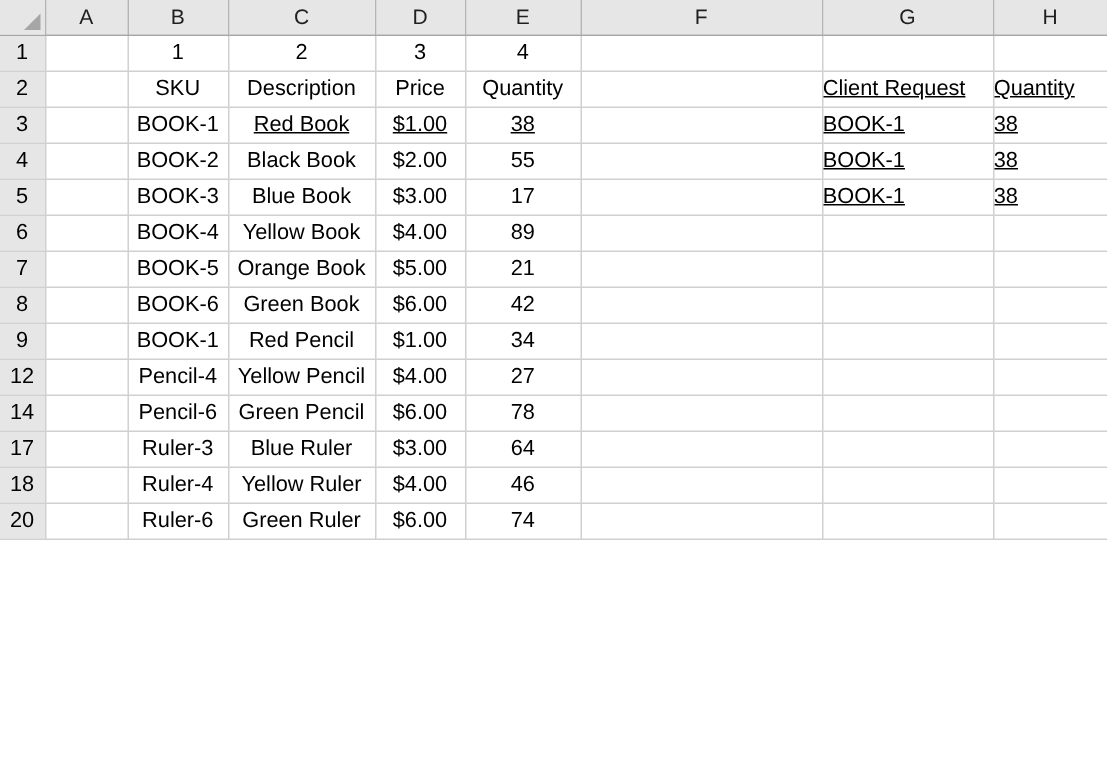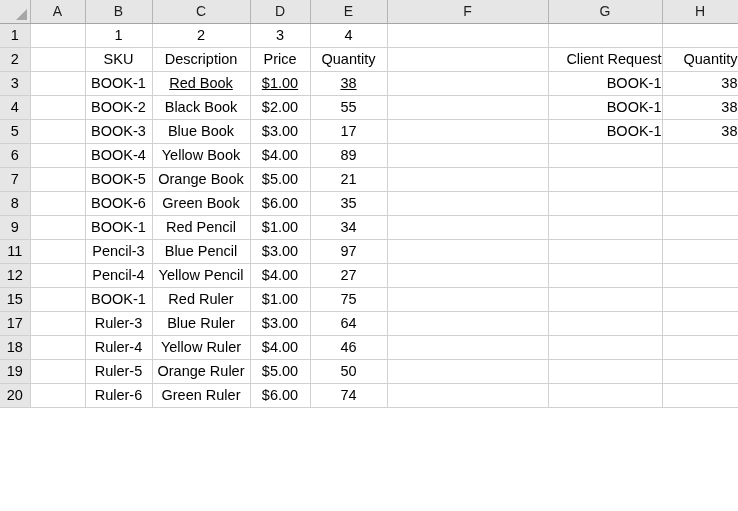--- a/index.html
+++ b/index.html
@@ -75,21 +75,21 @@
     vertical-align: middle;
     font-size: 14px;
     color: #1f1f1f;
     width: 30px;
   }
   td.cell {
     vertical-align: middle;
     background: transparent;
   }
   .c-center { text-align: center; }
-  .c-right  { text-align: right; padding-right: 5px; }
+  .c-right  { padding-right: 5px; text-decoration: underline; }
   .bold { font-weight: bold; }
   .annot {
     color: #ff0000;
     text-align: center;
     font-size: 14.5px;
   }
   .bg-green { background: #92d050; text-decoration: underline; }
   .bg-yellow { background: #ffff00; text-align: center; }
   .bg-pink { background: #ffc7ce; color: #9c0006; }
 </style>
@@ -201,65 +201,54 @@
           <td class="cell "></td>
           <td class="cell "></td>
           <td class="cell "></td>
         </tr>
         <tr>
           <td class="rowhead">8</td>
           <td class="cell c-center"></td>
           <td class="cell c-center ">BOOK-6</td>
           <td class="cell c-center ">Green Book</td>
           <td class="cell c-center ">$6.00</td>
-          <td class="cell c-center ">35</td>
+          <td class="cell c-center ">42</td>
           <td class="cell "></td>
           <td class="cell "></td>
           <td class="cell "></td>
         </tr>
         <tr>
           <td class="rowhead">9</td>
           <td class="cell c-center"></td>
           <td class="cell c-center bg-pink">BOOK-1</td>
           <td class="cell c-center bg-yellow">Red Pencil</td>
           <td class="cell c-center bg-yellow">$1.00</td>
           <td class="cell c-center bg-yellow">34</td>
           <td class="cell "></td>
           <td class="cell "></td>
           <td class="cell "></td>
         </tr>
         <tr>
-          <td class="rowhead">11</td>
-          <td class="cell c-center"></td>
-          <td class="cell c-center ">Pencil-3</td>
-          <td class="cell c-center ">Blue Pencil</td>
-          <td class="cell c-center ">$3.00</td>
-          <td class="cell c-center ">97</td>
-          <td class="cell "></td>
-          <td class="cell "></td>
-          <td class="cell "></td>
-        </tr>
-        <tr>
           <td class="rowhead">12</td>
           <td class="cell c-center"></td>
           <td class="cell c-center ">Pencil-4</td>
           <td class="cell c-center ">Yellow Pencil</td>
           <td class="cell c-center ">$4.00</td>
           <td class="cell c-center ">27</td>
           <td class="cell "></td>
           <td class="cell "></td>
           <td class="cell "></td>
         </tr>
         <tr>
-          <td class="rowhead">15</td>
-          <td class="cell c-center"></td>
-          <td class="cell c-center bg-pink">BOOK-1</td>
-          <td class="cell c-center bg-yellow">Red Ruler</td>
-          <td class="cell c-center bg-yellow">$1.00</td>
-          <td class="cell c-center bg-yellow">75</td>
+          <td class="rowhead">14</td>
+          <td class="cell c-center"></td>
+          <td class="cell c-center ">Pencil-6</td>
+          <td class="cell c-center ">Green Pencil</td>
+          <td class="cell c-center ">$6.00</td>
+          <td class="cell c-center ">78</td>
           <td class="cell "></td>
           <td class="cell "></td>
           <td class="cell "></td>
         </tr>
         <tr>
           <td class="rowhead">17</td>
           <td class="cell c-center"></td>
           <td class="cell c-center ">Ruler-3</td>
           <td class="cell c-center ">Blue Ruler</td>
           <td class="cell c-center ">$3.00</td>
@@ -268,31 +257,20 @@
           <td class="cell "></td>
           <td class="cell "></td>
         </tr>
         <tr>
           <td class="rowhead">18</td>
           <td class="cell c-center"></td>
           <td class="cell c-center ">Ruler-4</td>
           <td class="cell c-center ">Yellow Ruler</td>
           <td class="cell c-center ">$4.00</td>
           <td class="cell c-center ">46</td>
-          <td class="cell "></td>
-          <td class="cell "></td>
-          <td class="cell "></td>
-        </tr>
-        <tr>
-          <td class="rowhead">19</td>
-          <td class="cell c-center"></td>
-          <td class="cell c-center ">Ruler-5</td>
-          <td class="cell c-center ">Orange Ruler</td>
-          <td class="cell c-center ">$5.00</td>
-          <td class="cell c-center ">50</td>
           <td class="cell "></td>
           <td class="cell "></td>
           <td class="cell "></td>
         </tr>
         <tr>
           <td class="rowhead">20</td>
           <td class="cell c-center"></td>
           <td class="cell c-center ">Ruler-6</td>
           <td class="cell c-center ">Green Ruler</td>
           <td class="cell c-center ">$6.00</td>

